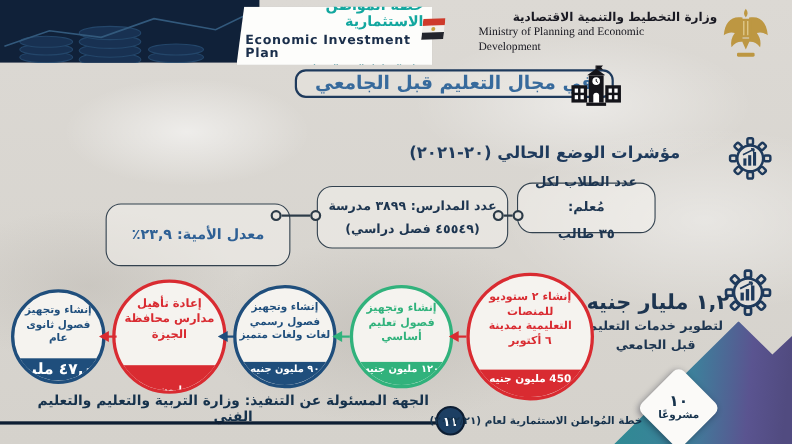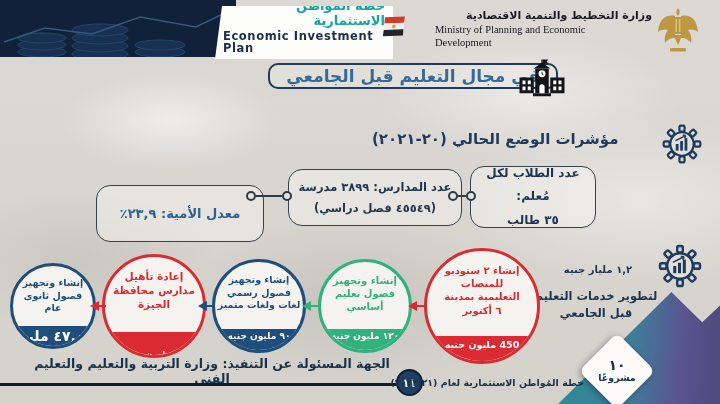--- a/index.html
+++ b/index.html
@@ -37,32 +37,32 @@
   .title-box span{color:#376a9c;font-size:17px;font-weight:bold;}
   .school{left:518px;top:54px;width:48px;height:50px;}
 
   
   .ind-heading{left:372px;top:130px;width:282px;text-align:left;color:#1e3a5c;font-size:15px;font-weight:bold;}
   .gear1{left:660px;top:122px;width:44px;height:44px;}
   .gear2{left:656px;top:242px;width:48px;height:48px;}
   .stat-box{border:1.6px solid #33424f;border-radius:14px;background:rgba(246,244,240,.5);
     display:flex;align-items:center;justify-content:center;text-align:center;box-sizing:border-box;
     color:#1d3550;font-weight:bold;}
-  .box-students{left:470px;top:166px;width:126px;height:62px;font-size:12px;line-height:1.95;}
+  .box-students{left:470px;top:166px;width:126px;height:46px;font-size:12px;line-height:1.95;}
   .box-schools{left:288px;top:169px;width:174px;height:57px;font-size:11.5px;line-height:1.8;}
   .box-illiteracy{left:96px;top:169px;width:168px;height:57px;font-size:13px;color:#2e6095;margin-top:16px;}
   .connector{display:flex;align-items:center;height:10px;}
   .connector .ring{width:10px;height:10px;border:2px solid #2c3b48;border-radius:50%;background:#e6e3de;box-sizing:border-box;flex:none;}
   .connector .cline{flex:1;height:2px;background:#2c3b48;}
   .conn1{left:448px;top:191px;width:28px;}
   .conn2{left:246px;top:191px;width:46px;}
 
   
   .proj-heading{left:540px;top:236px;width:116px;text-align:left;color:#3b76ae;font-size:15.5px;font-weight:bold;}
-  .proj-total{left:528px;top:264px;width:140px;text-align:center;color:#1d3550;font-size:10px;font-weight:bold;}
+  .proj-total{left:528px;top:264px;width:140px;text-align:center;color:#1d3550;font-size:19px;font-weight:bold;}
   .proj-desc{left:520px;top:288px;width:152px;text-align:center;color:#1d3550;font-size:11.5px;font-weight:bold;line-height:1.5;}
   .circle{border-radius:50%;border:3px solid var(--c);background:#f5f3ef;overflow:hidden;box-sizing:border-box;
     display:flex;flex-direction:column;align-items:center;}
   .circle .body{color:var(--c);font-weight:bold;text-align:center;line-height:1.32;}
   .circle .band{position:absolute;left:0;right:0;bottom:0;background:var(--c);color:#fff;font-weight:bold;
     text-align:center;white-space:nowrap;}
   .c1{left:424px;top:248px;width:116px;height:116px;}
   .c1 .body{font-size:10px;padding-top:13px;}
   .c1 .band{height:25px;font-size:9.5px;padding-top:3px;box-sizing:border-box;}
   .c2{left:318px;top:259px;width:94px;height:94px;}

